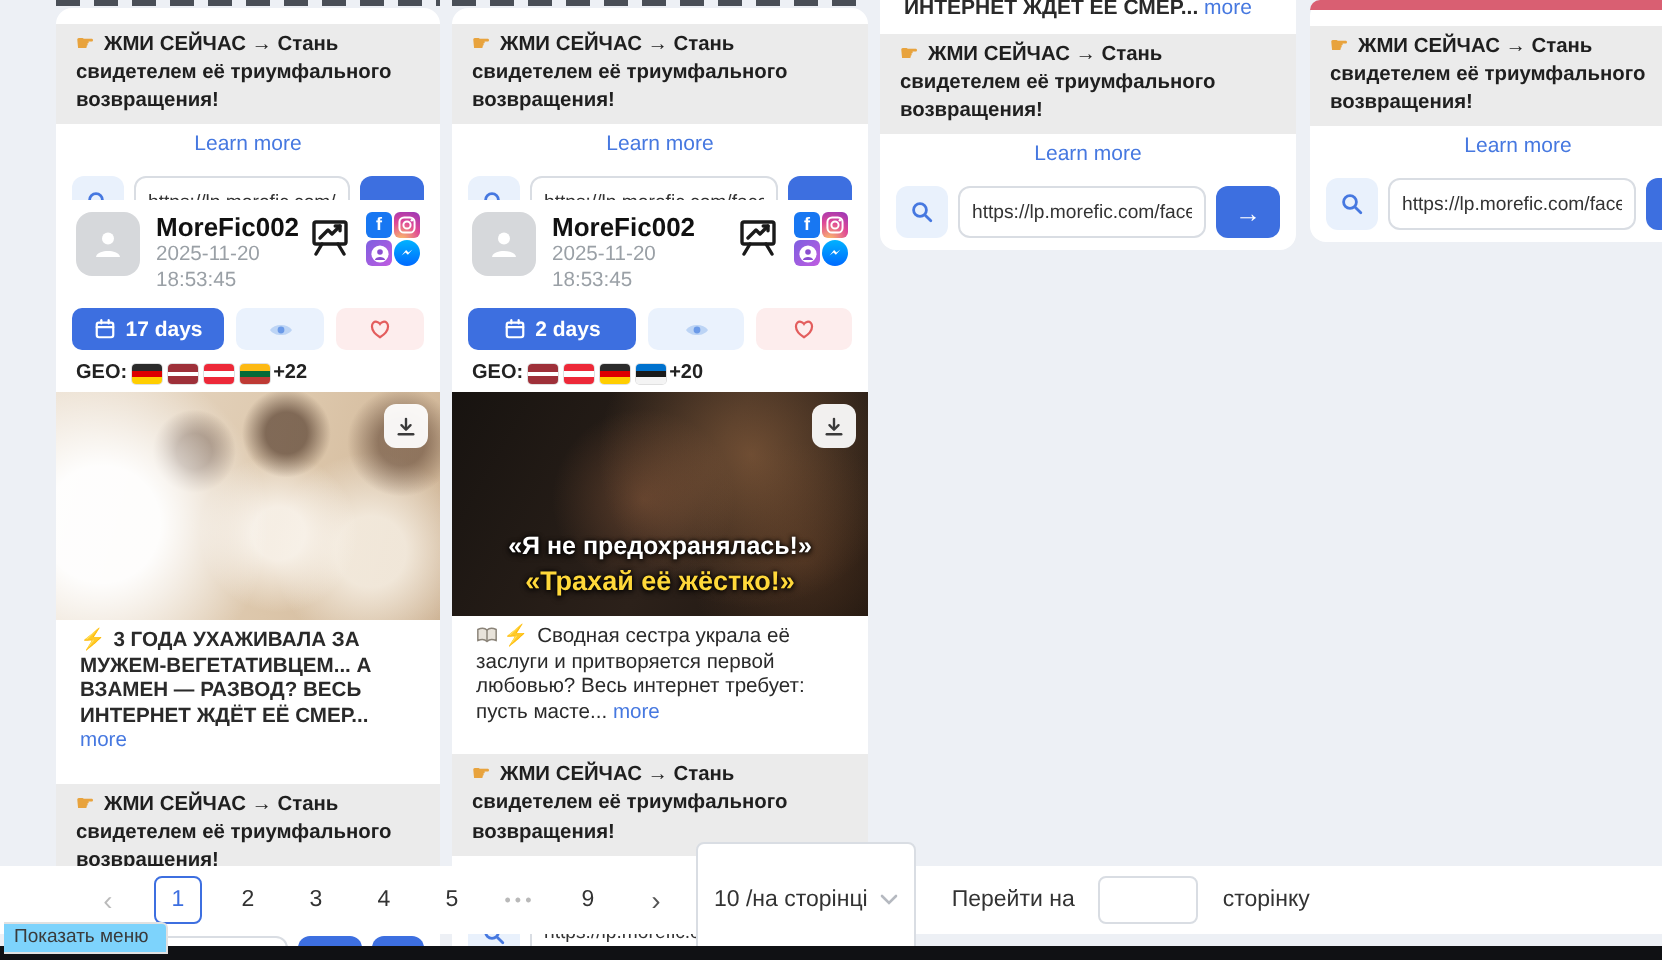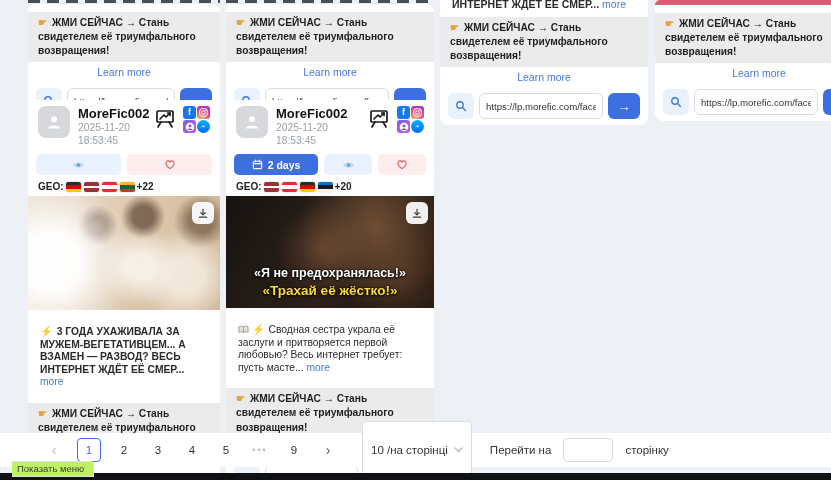--- a/index.html
+++ b/index.html
@@ -88,41 +88,41 @@
     radial-gradient(circle at 72% 28%, rgba(196,134,84,.45), transparent 45%),
     radial-gradient(circle at 46% 48%, rgba(140,90,60,.5), transparent 36%),
     radial-gradient(circle at 85% 75%, rgba(120,75,45,.4), transparent 30%),
     linear-gradient(120deg,#171310,#2c211a 55%,#1d150f);}
   .dl-chip{position:absolute;top:6px;right:6px;width:22px;height:22px;border-radius:6px;border:none;
            background:rgba(255,255,255,.93);display:flex;align-items:center;justify-content:center;cursor:pointer;}
   .overlay{position:absolute;left:0;right:0;bottom:8px;text-align:center;}
   .ov1{color:#fff;font-size:12.5px;font-weight:800;text-shadow:0 1px 3px #000,0 0 2px #000;line-height:17px;}
   .ov2{color:#ffd83a;font-size:13.5px;font-weight:800;text-shadow:0 1px 3px #000,0 0 2px #000;line-height:18px;}
 
-  .desc{padding:16px 12px 8px;font-size:10.3px;line-height:12.6px;color:#2a2a2a;}
+  .desc{padding:5px 12px 8px;font-size:10.3px;line-height:12.6px;color:#2a2a2a;}
   .desc-bold{font-weight:600;}
   .bolt{color:#f7b500;margin-right:1px;}
   .more-link{color:#4678e0;cursor:pointer;font-weight:400;}
 
   .pag-bar{position:absolute;left:0;right:0;top:433px;height:34px;background:#fff;display:flex;
            align-items:center;padding-left:40px;gap:6px;font-size:11.5px;color:#333;}
   .found{margin-right:10px;font-size:11.5px;color:#222;}
   .pg{min-width:22px;height:22px;display:flex;align-items:center;justify-content:center;cursor:pointer;
       border-radius:4px;margin:0 3px;}
   .pg-active{border:1px solid #3d6fe0;color:#3d6fe0;background:#fff;}
   .pg-nav{color:#bbb;font-size:14px;}
   .pg-next{color:#555;}
   .pg-dots{color:#b9b9b9;letter-spacing:2px;font-size:9px;}
   .size-select{display:flex;align-items:center;gap:6px;border:1px solid #d9dde3;border-radius:4px;
-               height:24px;padding:16px 8px;margin-left:14px;cursor:pointer;color:#333;background:#fff;}
+               height:24px;padding:16px 8px;cursor:pointer;color:#333;background:#fff;}
   .goto-label{margin-left:12px;}
   .goto-input{width:40px;height:22px;border:1px solid #d9dde3;border-radius:4px;margin:0 6px;
               font-family:"Liberation Sans",sans-serif;font-size:11px;padding:0 4px;outline:none;}
 
-  .status-tip{position:absolute;left:12px;top:461px;background:#bef264;border:1px solid #e1e1e1;border-left:none;
+  .status-tip{position:absolute;left:2px;top:461px;background:#7dd3fc;border:1px solid #e1e1e1;border-left:none;
               border-radius:0 3px 0 0;padding:1px 9px 2px 5px;font-size:9.5px;color:#3a3a3a;z-index:5;}
   .bottom-strip{position:absolute;left:0;right:0;top:473px;height:7px;background:#101114;}
   svg{display:block;}
 </style>
 </head>
 <body>
 
 <div class="screen">
 
   <div class="dash-strip ds1"></div>
@@ -188,20 +188,29 @@
             <span class="soc soc-ms">
                 <svg width="9" height="9" viewBox="0 0 12 12">
                   <polygon points="2.4,7.6 5.4,4 7,5.6 9.6,3.6 6.6,7.2 5,5.7" fill="#fff"></polygon>
                 </svg>
               </span>
           </span>
         </span>
       </div>
 
       <div class="btn-row">
+        <button class="days-btn">
+          <svg width="11" height="11" viewBox="0 0 12 12" fill="none" stroke="#fff" stroke-width="1.2" stroke-linecap="round">
+              <rect x="1.5" y="2.5" width="9" height="8" rx="1.2"></rect>
+              <line x1="1.5" y1="5" x2="10.5" y2="5"></line>
+              <line x1="4" y1="1.2" x2="4" y2="3"></line>
+              <line x1="8" y1="1.2" x2="8" y2="3"></line>
+            </svg>
+          <span>17 days</span>
+        </button>
         <button class="eye-btn">
           <svg width="13" height="10" viewBox="0 0 13 10">
               <path d="M1 5 C3.2 1.6 9.8 1.6 12 5 C9.8 8.4 3.2 8.4 1 5 Z" fill="#bcd4f5"></path>
               <circle cx="6.5" cy="5" r="1.7" fill="#6b9ae8"></circle>
             </svg>
         </button>
         <button class="heart-btn">
           <svg width="12" height="11" viewBox="0 0 12 11">
               <path d="M6 9.6 C0.2 6 1.6 1.4 4.4 1.9 C5.4 2.1 6 3 6 3 C6 3 6.6 2.1 7.6 1.9 C10.4 1.4 11.8 6 6 9.6 Z" fill="none" stroke="#e35d5d" stroke-width="1.1"></path>
             </svg>

